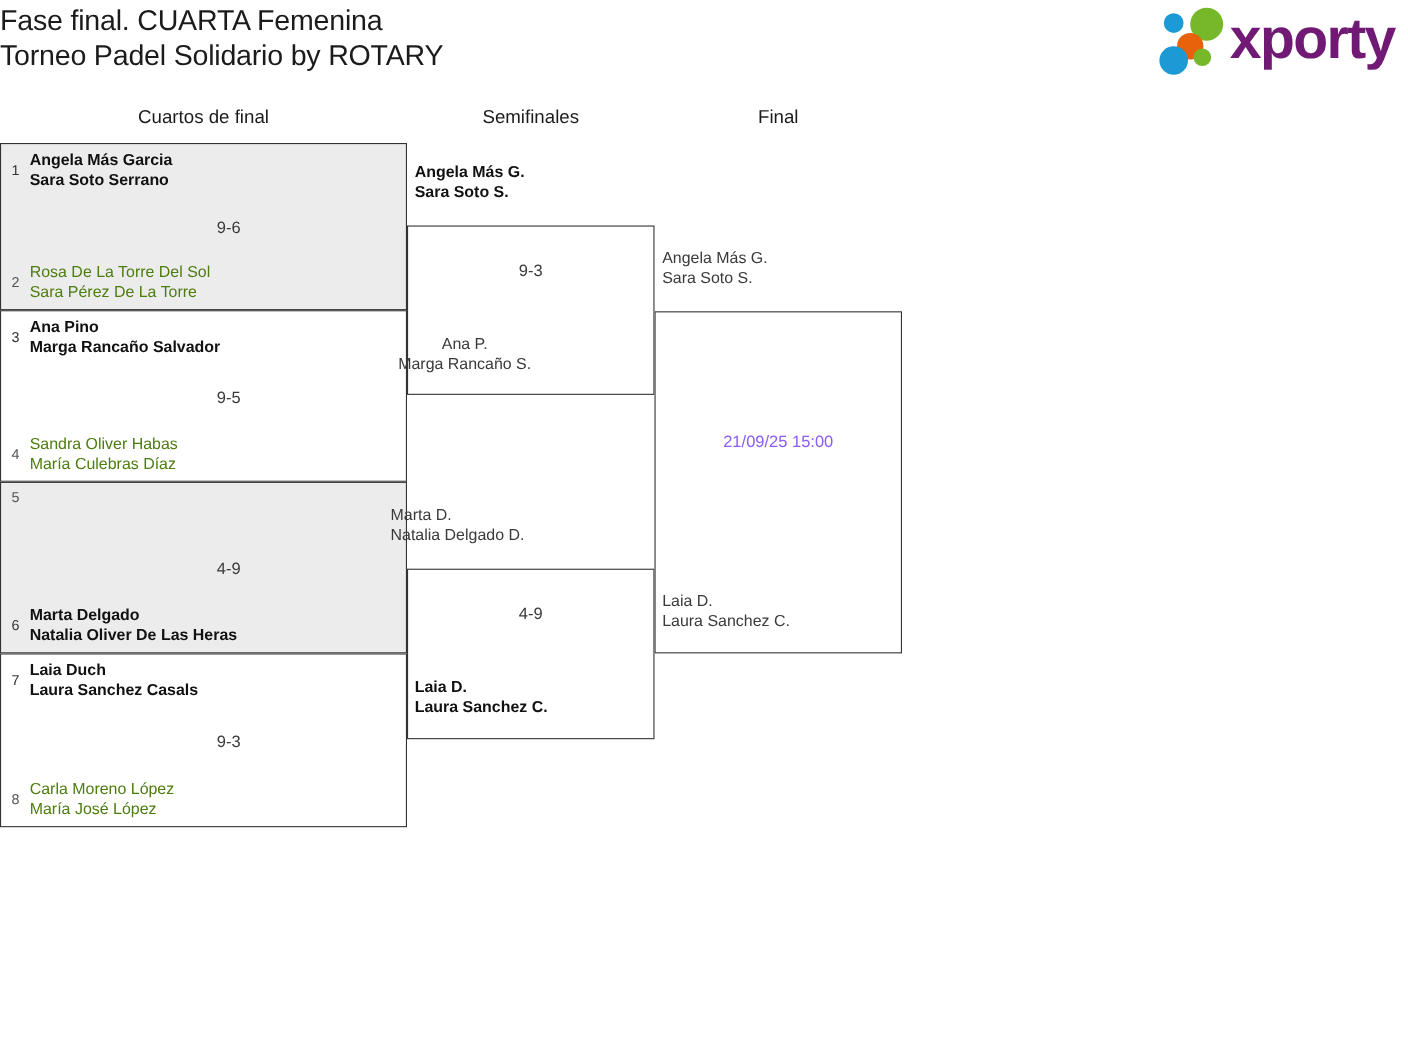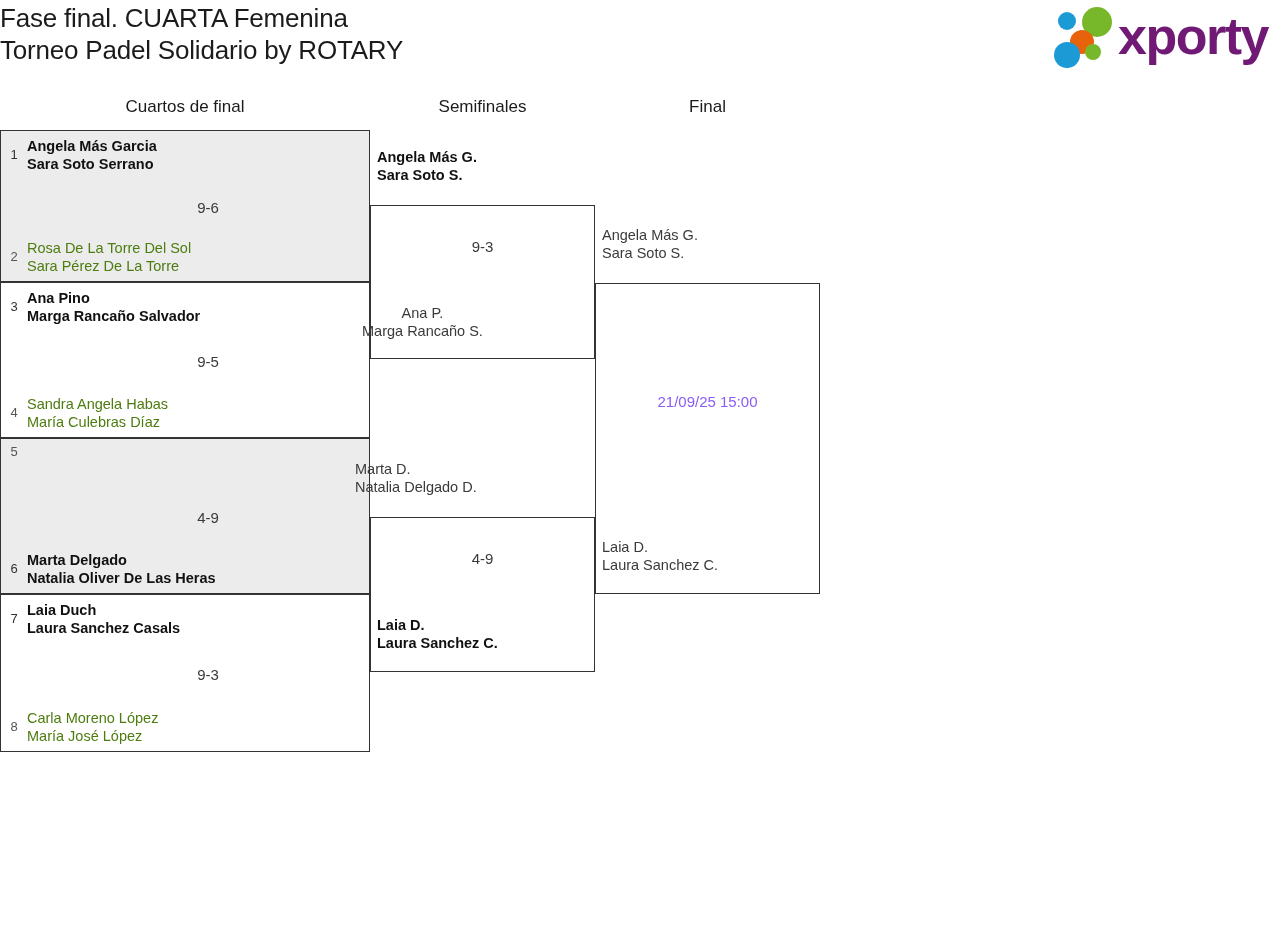--- a/index.html
+++ b/index.html
@@ -218,21 +218,21 @@
       <span class="seed">3</span>
       <span class="names">
         <span class="name-line">Ana Pino</span>
         <span class="name-line">Marga Rancaño Salvador</span>
       </span>
     </div>
     <div class="qf-score" style="top:70px;">9-5</div>
     <div class="team bottom">
       <span class="seed">4</span>
       <span class="names">
-        <span class="name-line">Sandra Angela Habas</span>
+        <span class="name-line">Sandra Oliver Habas</span>
         <span class="name-line">María Culebras Díaz</span>
       </span>
     </div>
   </div>
 
   <div class="qf-match shaded" style="top:438px; height:156px;">
     <div class="team top">
       <span class="seed">5</span>
     </div>
     <div class="qf-score" style="top:70px;">4-9</div>

